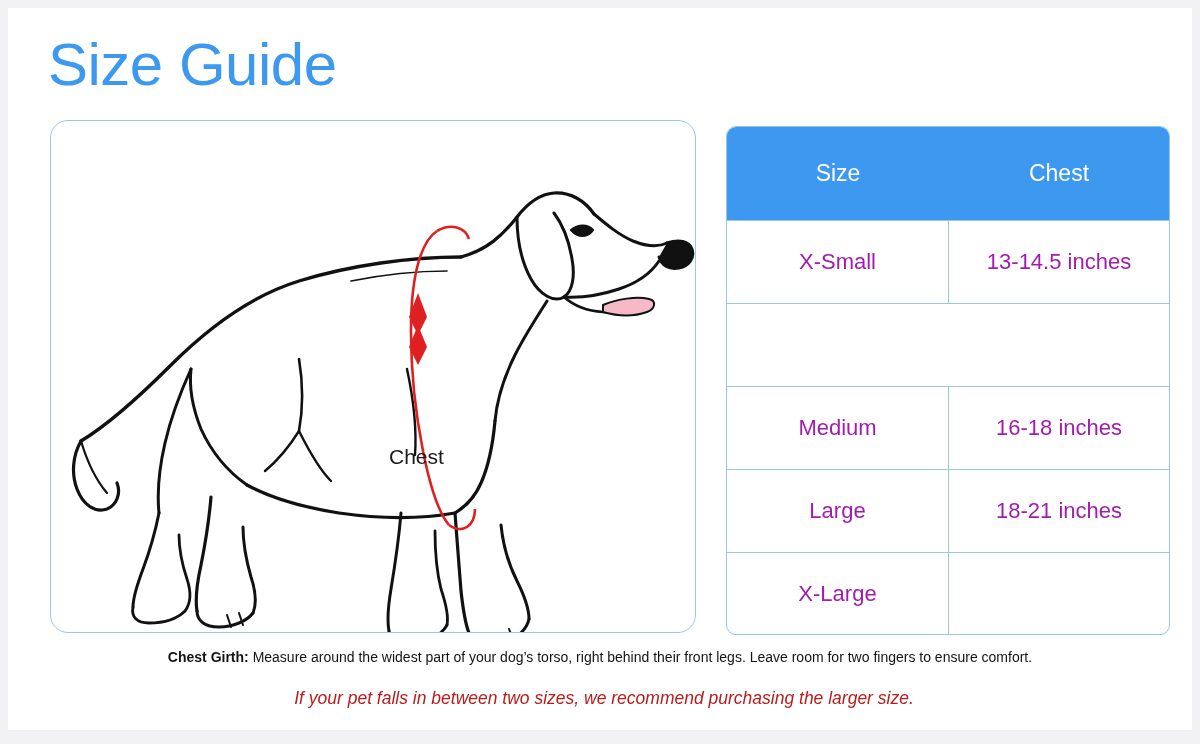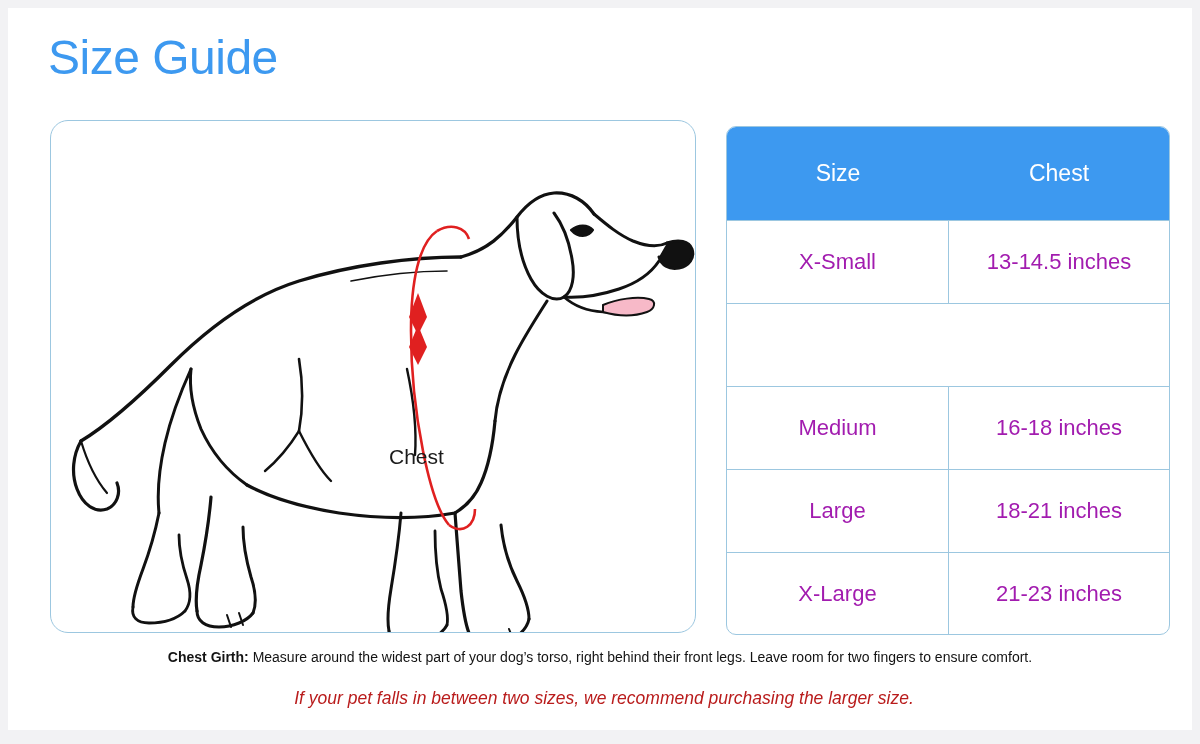--- a/index.html
+++ b/index.html
@@ -21,21 +21,21 @@
     width: 1184px;
     height: 722px;
     background: #ffffff;
   }
 
   
   .title {
     position: absolute;
     left: 40px;
     top: 24px;
-    font-size: 48px;
+    font-size: 60px;
     font-weight: 400;
     color: #3d99f0;
     letter-spacing: -0.5px;
     line-height: 1.1;
     white-space: nowrap;
   }
 
   
   .illus-panel {
     position: absolute;
@@ -235,20 +235,19 @@
     <div class="trow tbody-row">
       <div class="tcell col-size">Medium</div>
       <div class="tcell col-chest">16-18 inches</div>
     </div>
     <div class="trow tbody-row">
       <div class="tcell col-size">Large</div>
       <div class="tcell col-chest">18-21 inches</div>
     </div>
     <div class="trow tbody-row">
       <div class="tcell col-size">X-Large</div>
-      <div class="tcell col-chest">21-23 inches</div>
     </div>
   </div>
 
   <div class="note-main"><b>Chest Girth:</b><span> Measure around the widest part of your dog’s torso, right behind their front legs. Leave room for two fingers to ensure comfort.</span></div>
   <div class="note-sub">If your pet falls in between two sizes, we recommend purchasing the larger size.</div>
 
 </div>
 
 </body></html>

